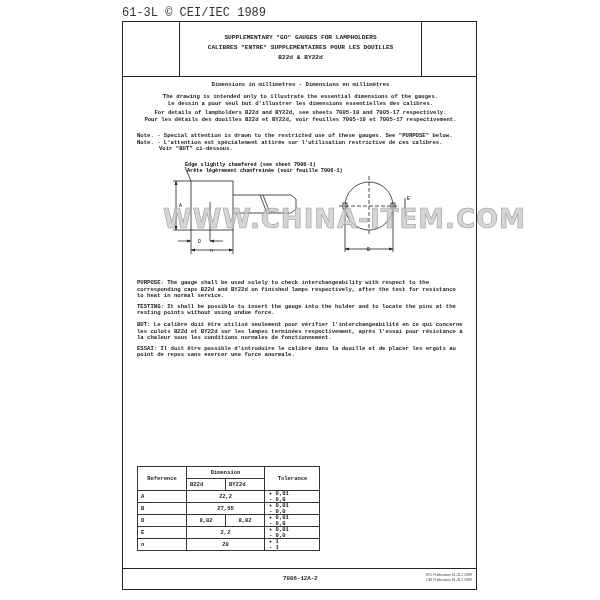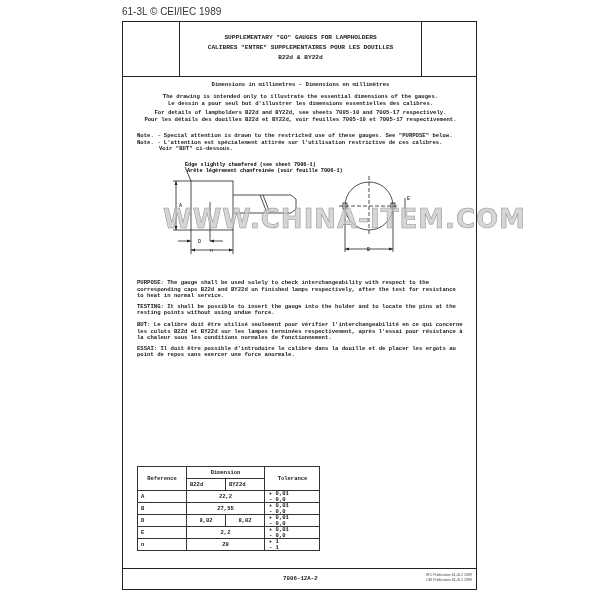--- a/index.html
+++ b/index.html
@@ -1,18 +1,18 @@
 <!DOCTYPE html>
 <html><head>
 <meta charset="utf-8">
 <style>
   html, body { margin:0; padding:0; background:#ffffff; }
   body { width:600px; height:600px; position:relative; overflow:hidden; font-family:"DejaVu Serif", serif; color:#1a1a1a; }
   .mono { font-family:"Liberation Mono", "DejaVu Sans Mono", monospace; }
-  #top-ref { position:absolute; left:122px; top:6px; font-size:10px; font-family:Liberation Sans, sans-serif; color:#333; }
+  #top-ref { position:absolute; left:122px; top:6px; font-size:12px; font-family:Liberation Mono, monospace; color:#333; }
   #frame { position:absolute; left:122px; top:21px; width:355px; height:569px; border:1.5px solid #222; box-sizing:border-box; }
   #header { position:absolute; left:0; top:0; width:100%; height:54px; border-bottom:1.5px solid #222; }
   #header-left { position:absolute; left:0; top:0; width:56px; height:54px; border-right:1px solid #222; }
   #header-right { position:absolute; right:0; top:0; width:54px; height:54px; border-left:1px solid #222; }
   #header-title { position:absolute; left:57px; right:55px; top:11px; text-align:center; font-size:6.2px; line-height:10px; font-weight:bold; }
   .body-text { position:absolute; left:14px; right:12px; font-size:5.6px; line-height:6.6px; font-weight:bold; }
   .center { text-align:center; }
   #dims-note { top:60px; }
   #intro { top:72px; }
   #notes { top:111px; }

